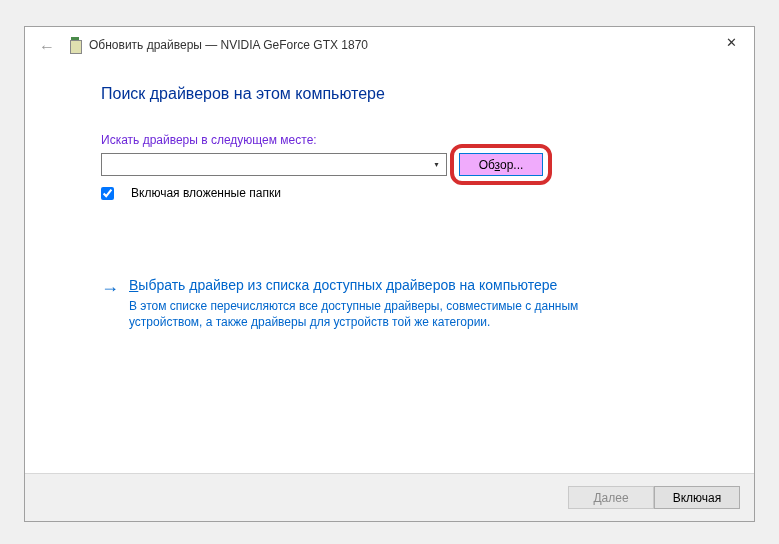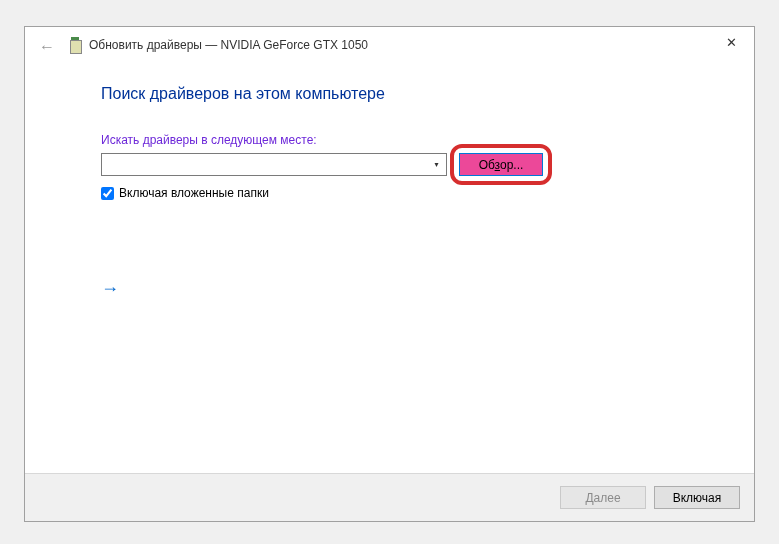--- a/index.html
+++ b/index.html
@@ -134,31 +134,31 @@
       left: -9px;
       right: -9px;
       bottom: -9px;
       border: 4px solid #d62e2e;
       border-radius: 12px;
       pointer-events: none;
     }
     .browse-btn {
       width: 84px;
       height: 23px;
-      background: #ec4899;
+      background: #f0abfc;
       border: 1px solid #0078d7;
       font-size: 12px;
       font-family: inherit;
       cursor: pointer;
       position: relative;
     }
     .checkbox-row {
       display: flex;
       align-items: center;
-      gap: 5px;
+      gap: 17px;
       font-size: 12px;
     }
     .checkbox-row input { width: 13px; height: 13px; }
     .link-section {
       margin-top: 76px;
       display: flex;
       align-items: flex-start;
       gap: 10px;
     }
     .link-arrow {
@@ -180,21 +180,20 @@
       line-height: 1.35;
     }
     .footer {
       height: 48px;
       border-top: 1px solid #d8d8d8;
       background: #f0f0f0;
       display: flex;
       align-items: center;
       justify-content: flex-end;
       padding-right: 14px;
-      gap: 8px;
     }
     .footer button {
       width: 86px;
       height: 23px;
       font-size: 12px;
       font-family: inherit;
       background: #e1e1e1;
       border: 1px solid #adadad;
       cursor: pointer;
     }
@@ -206,21 +205,21 @@
     }
     .underline-char { text-decoration: underline; }
   </style>
 </head>
 <body>
 
 <div class="window">
   <div class="titlebar">
     <span class="back-arrow">←</span>
     <span class="hw-icon"></span>
-    <span class="title-text">Обновить драйверы — NVIDIA GeForce GTX 1050</span>
+    <span class="title-text">Обновить драйверы — NVIDIA GeForce GTX 1870</span>
     <div class="close-btn">
       <span>✕</span>
     </div>
   </div>
 
   <div class="content">
     <h1 class="heading">Поиск драйверов на этом компьютере</h1>
 
     <div class="label">Искать драйверы в следующем месте:</div>
 
@@ -237,20 +236,26 @@
       </div>
     </div>
 
     <label class="checkbox-row">
       <input type="checkbox" checked="" style="">
       <span>Включая вложенные папки</span>
     </label>
 
     <div class="link-section">
       <span class="link-arrow">→</span>
+      <div class="link-body">
+        <div class="link-title">
+          <span><span class="underline-char">В</span>ыбрать драйвер из списка доступных драйверов на компьютере</span>
+        </div>
+        <div class="link-desc">В этом списке перечисляются все доступные драйверы, совместимые с данным устройством, а также драйверы для устройств той же категории.</div>
+      </div>
     </div>
   </div>
 
   <div class="footer">
     <button disabled="">
       <span><span class="underline-char">Д</span>алее</span>
     </button>
     <button>Включая</button>
   </div>
 </div>

